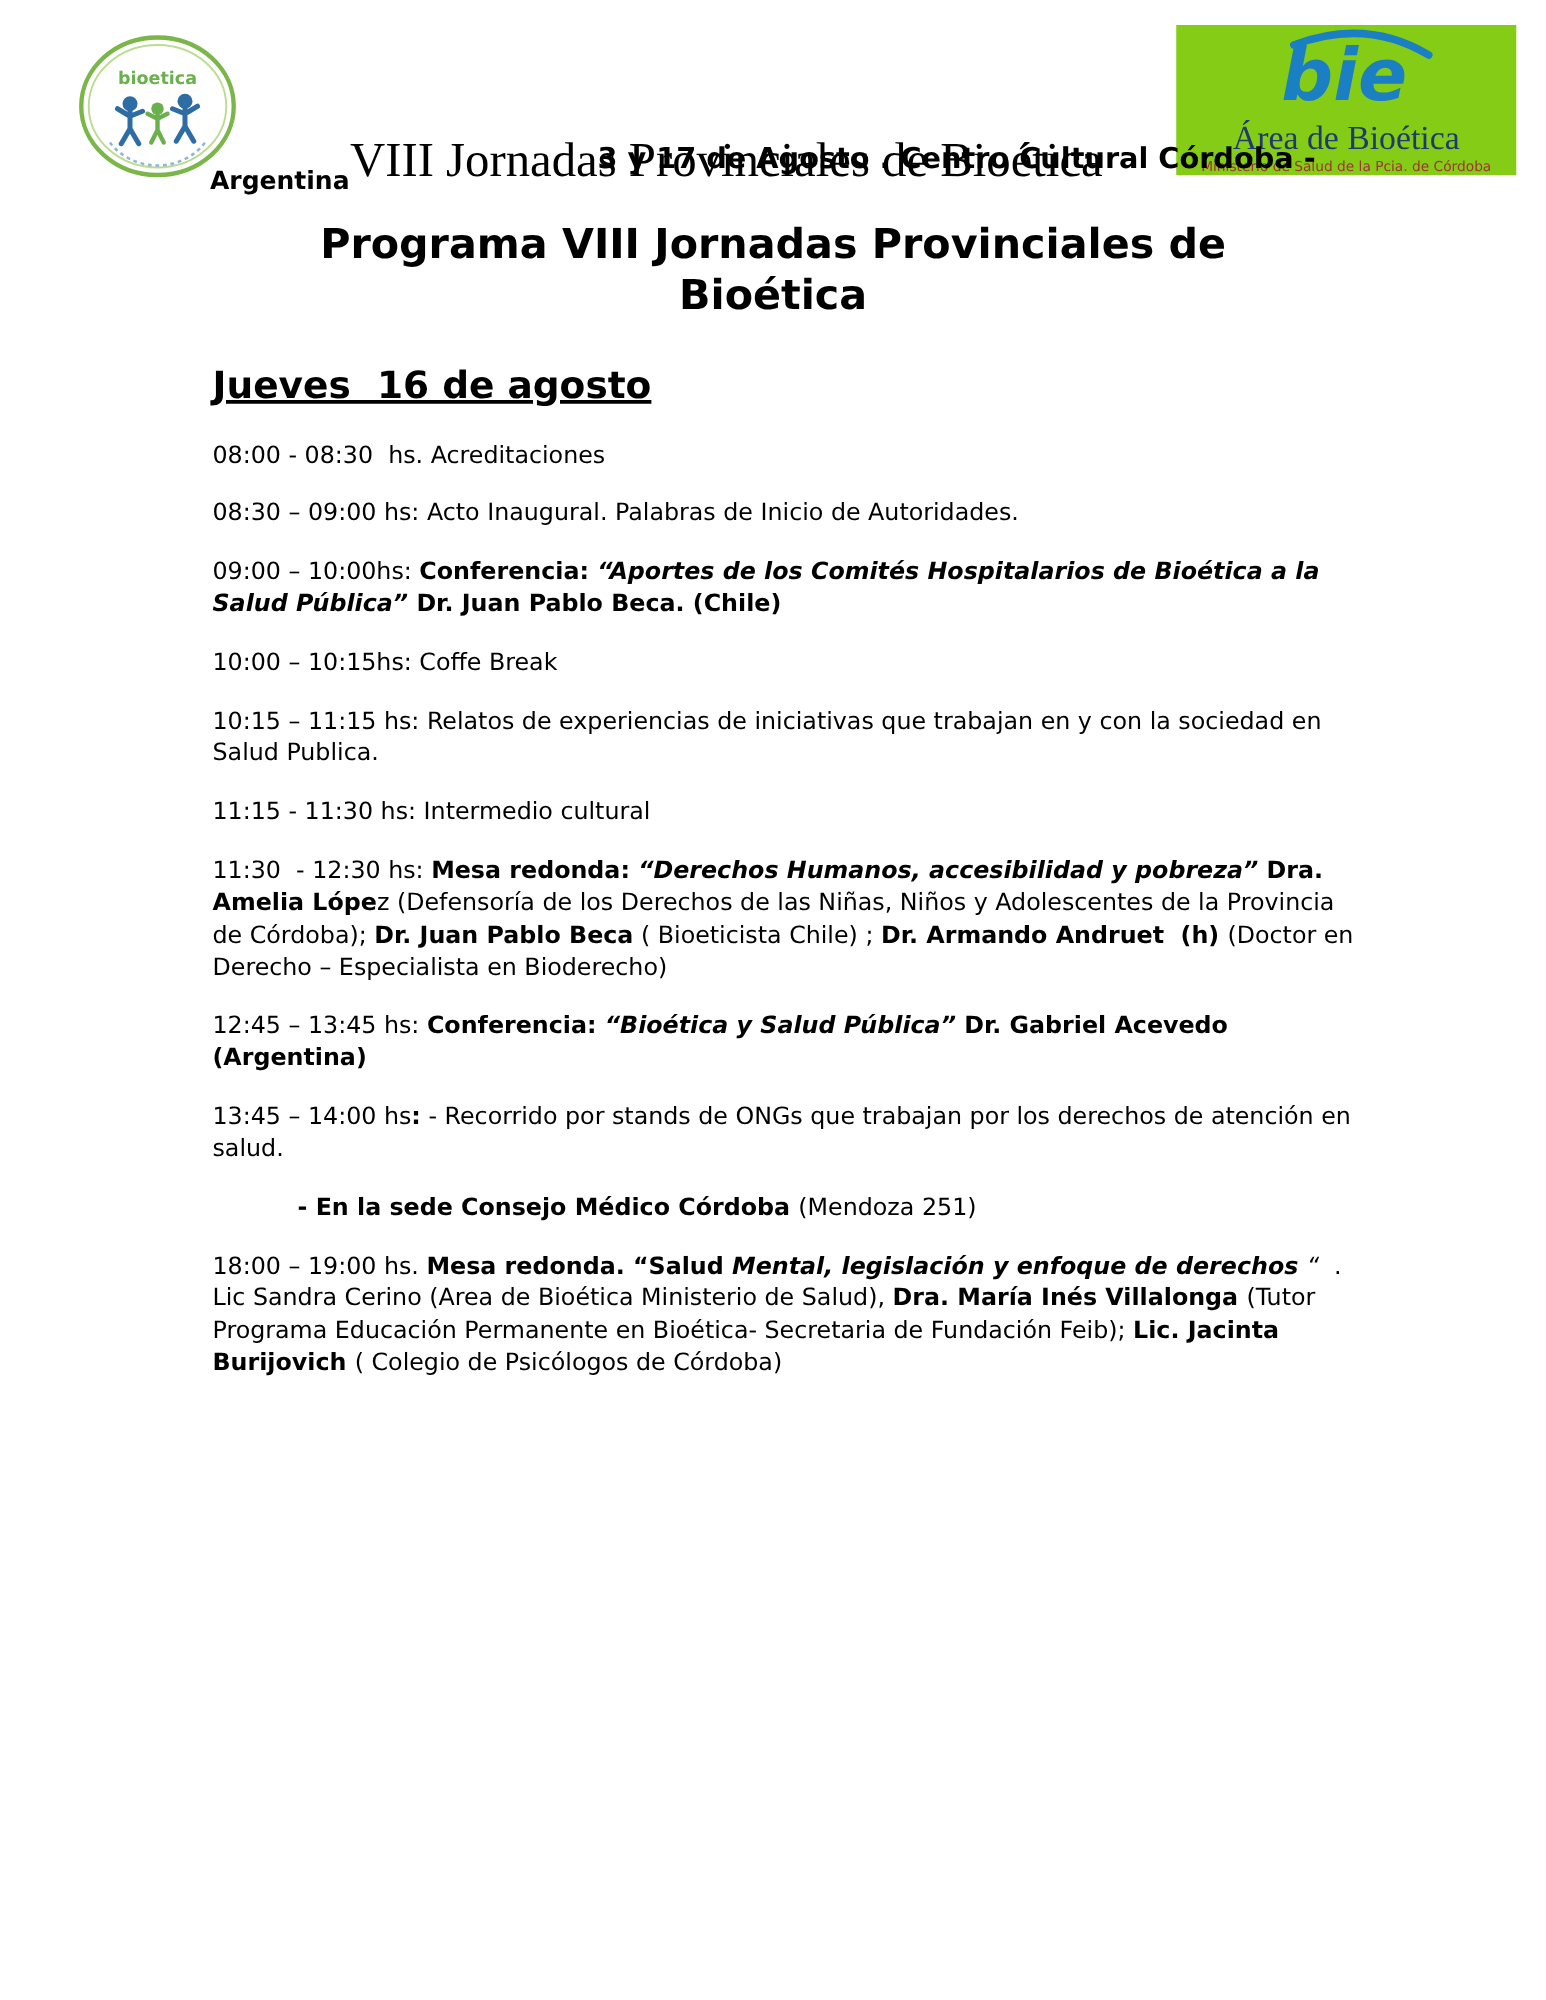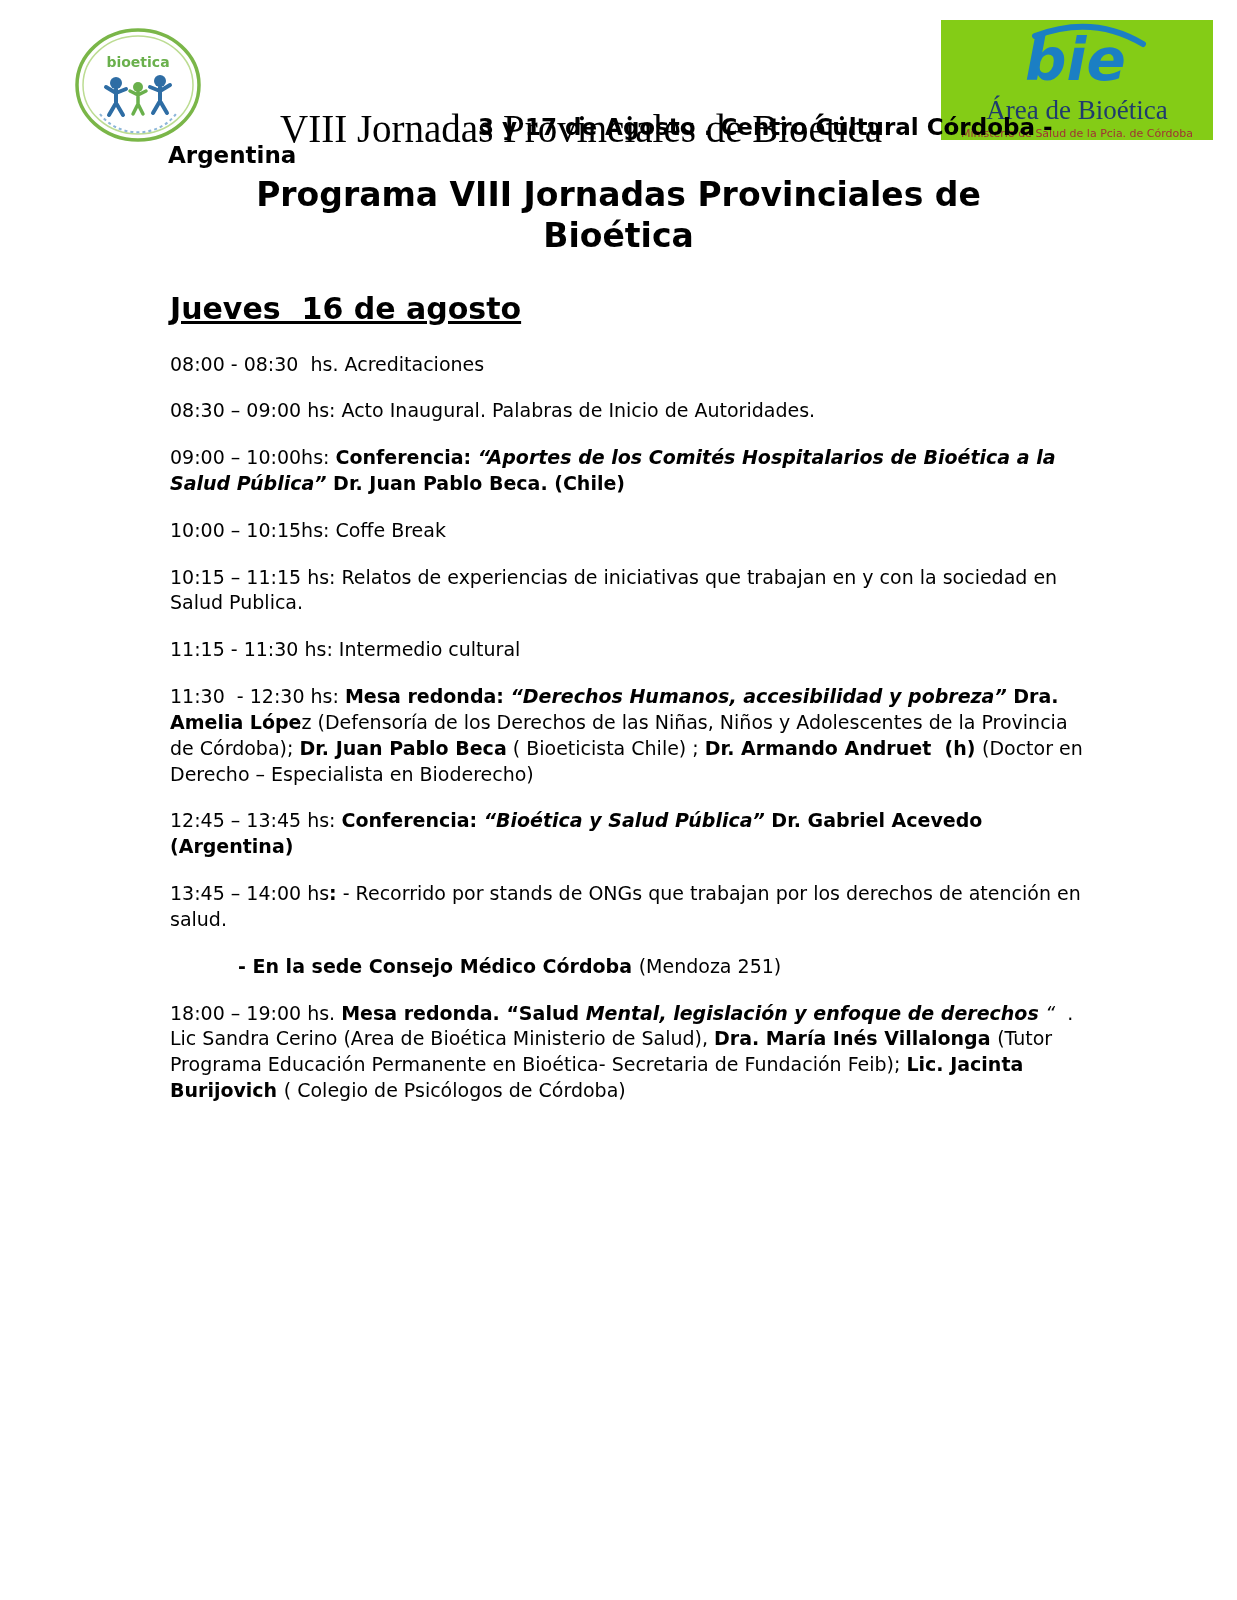--- a/index.html
+++ b/index.html
@@ -8,33 +8,33 @@
     width:1237px; height:1600px;
     margin:0 auto;
     background:#ffffff;
     color:#000000;
     font-family:"DejaVu Sans","Liberation Sans",sans-serif;
     overflow:hidden;
   }
 
   
   .hdr { position:absolute; top:0; left:0; width:100%; height:168px; }
-  .logo-left { position:absolute; left:72px; top:26px; width:132px; height:118px; }
+  .logo-left { position:absolute; left:60px; top:26px; width:132px; height:118px; }
   .doc-title {
     position:absolute; left:280px; top:70px;
     font-family:"Liberation Serif","DejaVu Serif",serif;
     font-size:39px; font-weight:400; white-space:pre;margin-top:36px;
   }
   .subtitle {
     position:absolute; left:478px; top:114px;
     font-size:23px; font-weight:700; white-space:pre;
   }
   .subtitle-arg {
-    position:absolute; left:168px; top:142px;
-    font-size:23px; font-weight:700; white-space:pre;
+    position:absolute; left:168px; top:132px;
+    font-size:20px; font-weight:700; white-space:pre;
   }
   .logo-right {
     position:absolute; right:24px; top:20px; width:272px;
     text-align:center; background:#84cc16;
   }
   .logo-right .area {
     font-family:"Liberation Serif","DejaVu Serif",serif;
     font-size:27px; font-weight:400; color:#1f3b6e; line-height:1.05;
   }
   .logo-right .ministry {

